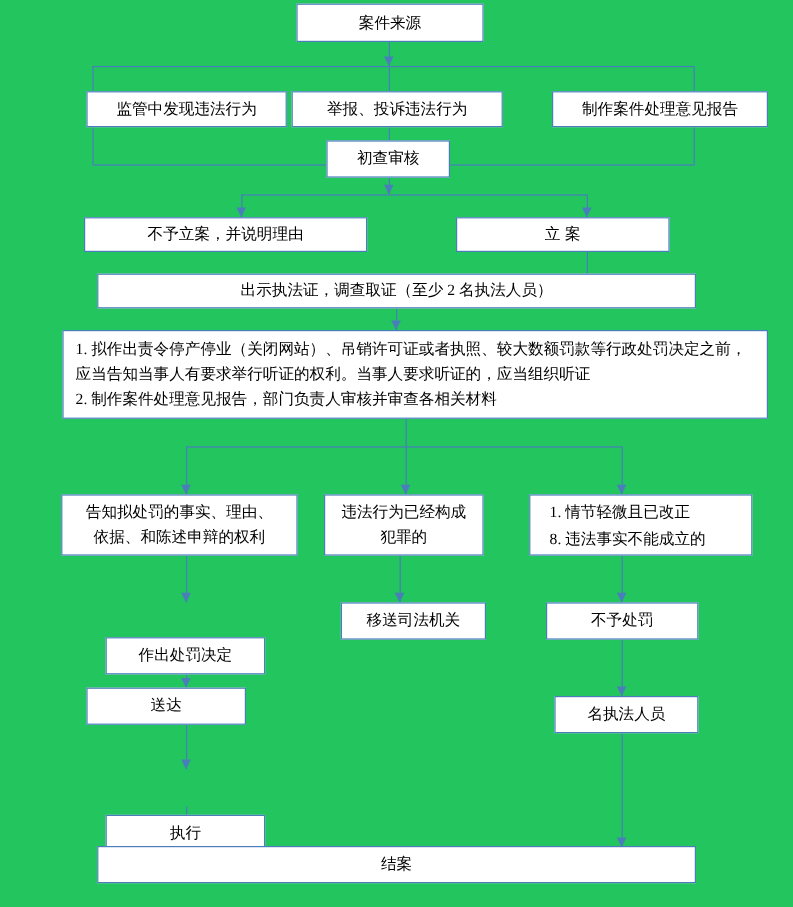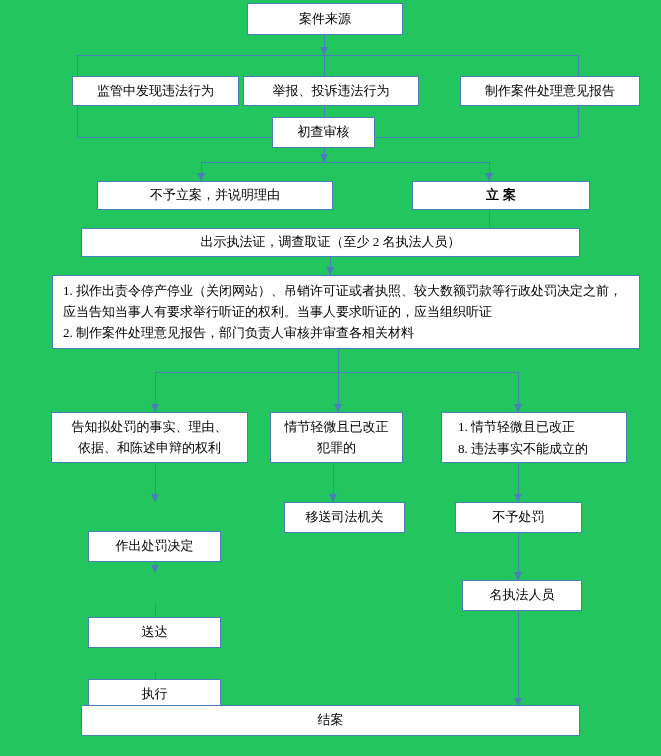--- a/index.html
+++ b/index.html
@@ -101,25 +101,25 @@
 
   <div class="vline" style="left:324px; top:148px; height:14px;"></div>
   <div class="arrow" style="left:320px; top:154px;"></div>
 
   <div class="hline" style="left:201px; top:162px; width:288px;"></div>
   <div class="vline" style="left:201px; top:162px; height:19px;"></div>
   <div class="arrow" style="left:197px; top:173px;"></div>
   <div class="vline" style="left:489px; top:162px; height:19px;"></div>
   <div class="arrow" style="left:485px; top:173px;"></div>
 
-  <div class="node" style="left:97px; top:181px; width:236px; height:29px;">
+  <div class="node" style="left:70px; top:181px; width:236px; height:29px;">
     <span class="txt">不予立案，并说明理由</span>
   </div>
 
-  <div class="node wide-spaced" style="left:412px; top:181px; width:178px; height:29px;font-weight:bold;">
+  <div class="node wide-spaced" style="left:380px; top:181px; width:178px; height:29px;">
     <span class="txt">立案</span>
   </div>
 
   <div class="vline" style="left:489px; top:210px; height:18px;"></div>
 
   <div class="node" style="left:81px; top:228px; width:499px; height:29px;">
     <span class="txt">出示执法证，调查取证（至少 2 名执法人员）</span>
   </div>
 
   <div class="vline" style="left:330px; top:257px; height:18px;"></div>
@@ -138,21 +138,21 @@
   <div class="arrow" style="left:334px; top:404px;"></div>
   <div class="vline" style="left:518px; top:372px; height:40px;"></div>
   <div class="arrow" style="left:514px; top:404px;"></div>
 
   <div class="node" style="left:51px; top:412px; width:197px; height:51px;">
     <span class="txt">告知拟处罚的事实、理由、
 依据、和陈述申辩的权利</span>
   </div>
 
   <div class="node" style="left:270px; top:412px; width:133px; height:51px;">
-    <span class="txt">情节轻微且已改正
+    <span class="txt">违法行为已经构成
 犯罪的</span>
   </div>
 
   <div class="node left-align" style="left:441px; top:412px; width:186px; height:51px; justify-content:center; align-items:center; padding-left:16px;">
     <span class="txt">1. 情节轻微且已改正
 8. 违法事实不能成立的</span>
   </div>
 
   <div class="vline" style="left:155px; top:463px; height:39px;"></div>
   <div class="arrow" style="left:151px; top:494px;"></div>
@@ -174,21 +174,21 @@
   <div class="node" style="left:455px; top:502px; width:127px; height:31px;">
     <span class="txt">不予处罚</span>
   </div>
 
   <div class="vline" style="left:155px; top:533px; height:40px;"></div>
   <div class="arrow" style="left:151px; top:565px;"></div>
 
   <div class="vline" style="left:518px; top:533px; height:47px;"></div>
   <div class="arrow" style="left:514px; top:572px;"></div>
 
-  <div class="node" style="left:88px; top:573px; width:133px; height:31px;margin-top:44px;">
+  <div class="node" style="left:72px; top:573px; width:133px; height:31px;">
     <span class="txt">送达</span>
   </div>
 
   <div class="node" style="left:462px; top:580px; width:120px; height:31px;">
     <span class="txt">名执法人员</span>
   </div>
 
   <div class="vline" style="left:155px; top:604px; height:37px;"></div>
   <div class="arrow" style="left:151px; top:633px;"></div>
 

